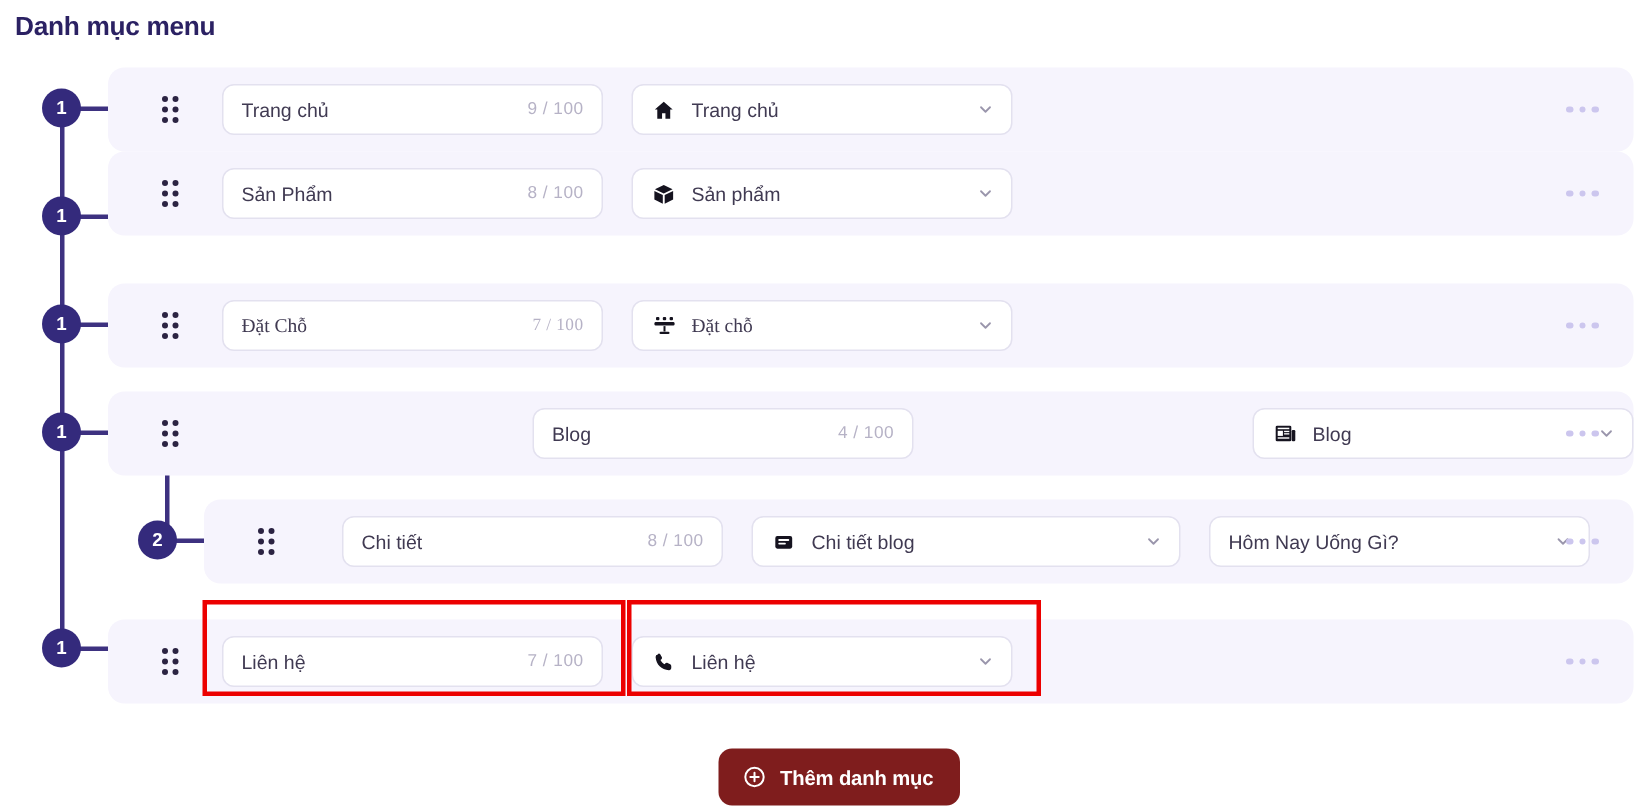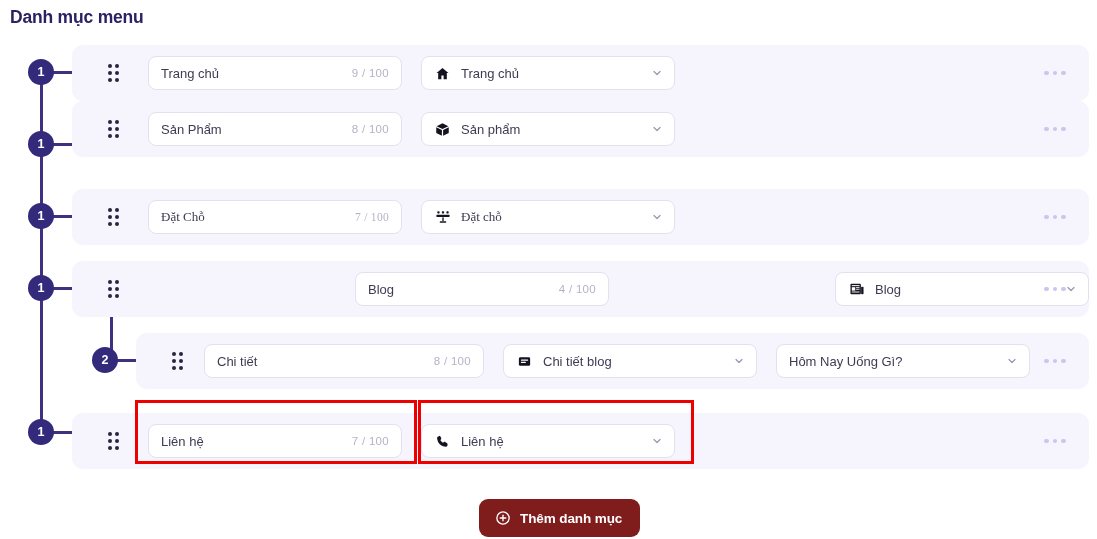--- a/index.html
+++ b/index.html
@@ -417,25 +417,25 @@
     <div class="drag-handle" style="margin-left:24px;">
       <div class="dots">
           <i></i>
           <i></i>
           <i></i>
           <i></i>
           <i></i>
           <i></i>
         </div>
     </div>
-    <div class="text-field" style="width:280px; margin-left:10px;">
+    <div class="text-field" style="width:254px; margin-left:34px;">
       <span class="value">Chi tiết</span>
       <span class="counter">8 / 100</span>
     </div>
-    <div class="select-field" style="width:254px; margin-left:19px;">
+    <div class="select-field" style="width:286px; margin-left:19px;">
       <span class="sel-icon">
         <svg width="15" height="15" viewBox="0 0 24 24" fill="currentColor">
             <rect x="3" y="5.2" width="18" height="13.6" rx="2.2"></rect>
             <rect x="6.2" y="8.6" width="11.6" height="2" rx="0.8" fill="#ffffff"></rect>
             <rect x="6.2" y="12.4" width="8" height="1.9" rx="0.8" fill="#ffffff"></rect>
           </svg>
       </span>
       <span class="sel-label">Chi tiết blog</span>
       <span class="chev">
         <svg width="12" height="12" viewBox="0 0 24 24" fill="none" stroke="currentColor" stroke-width="2.4" stroke-linecap="round" stroke-linejoin="round">

